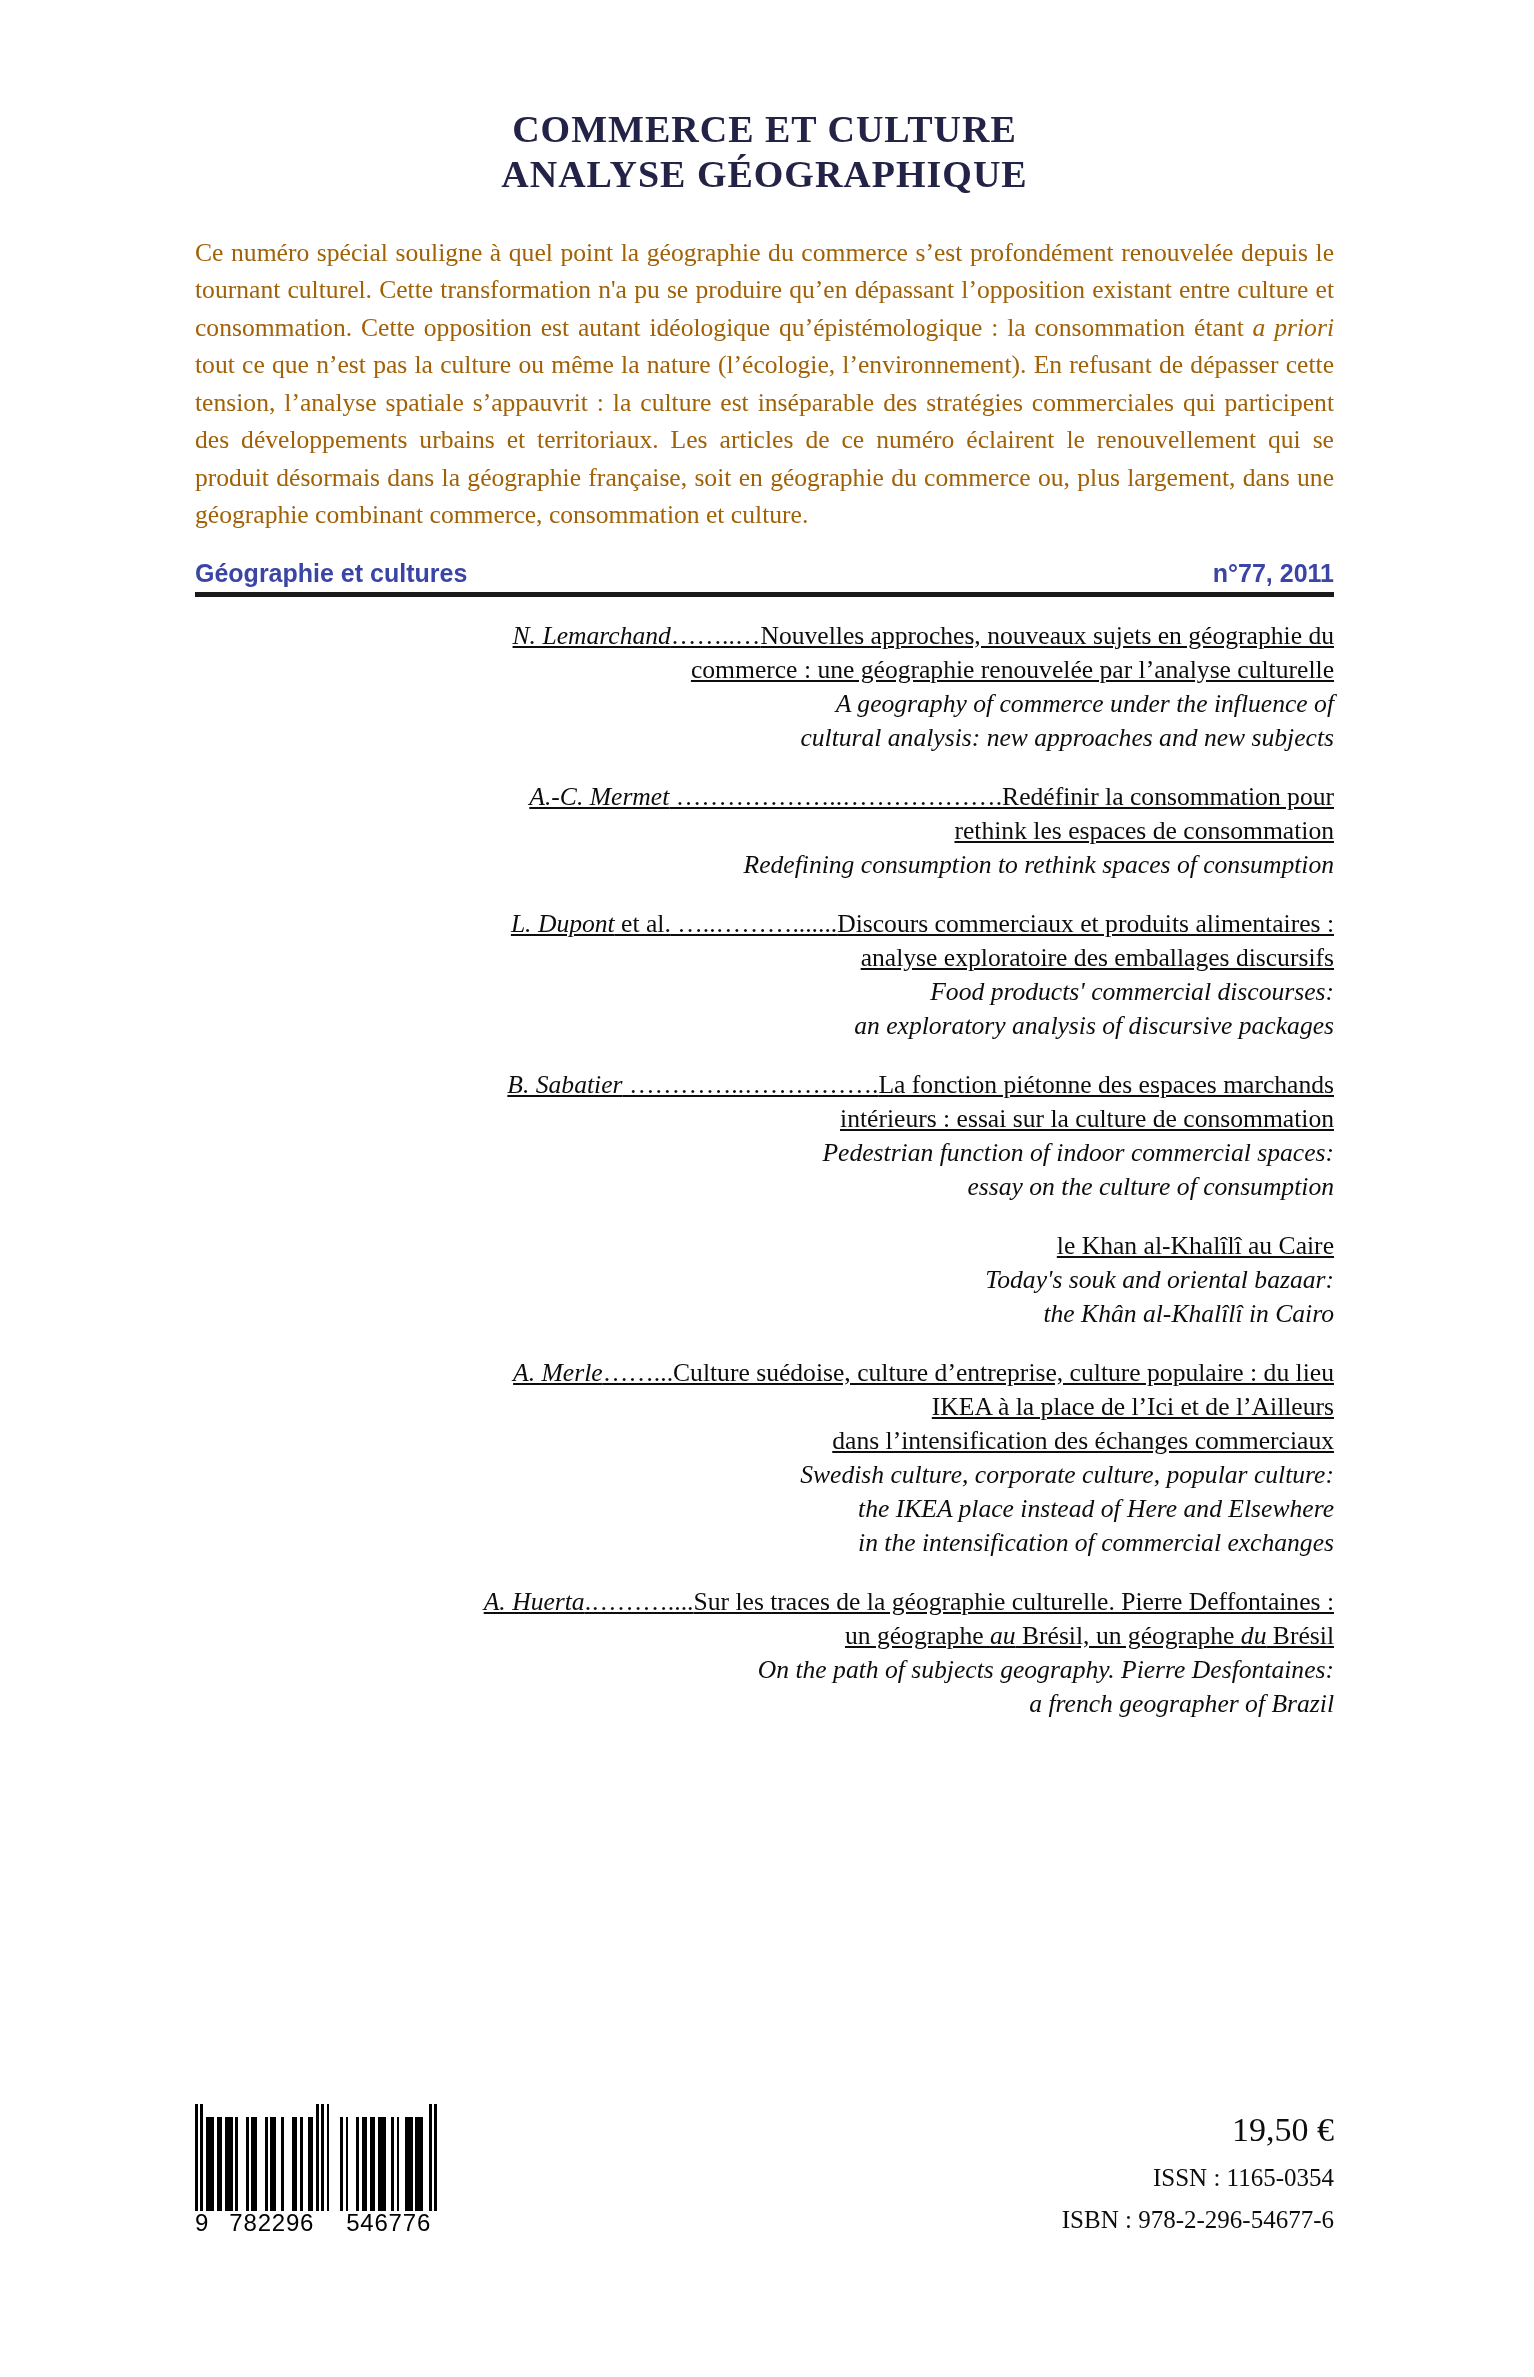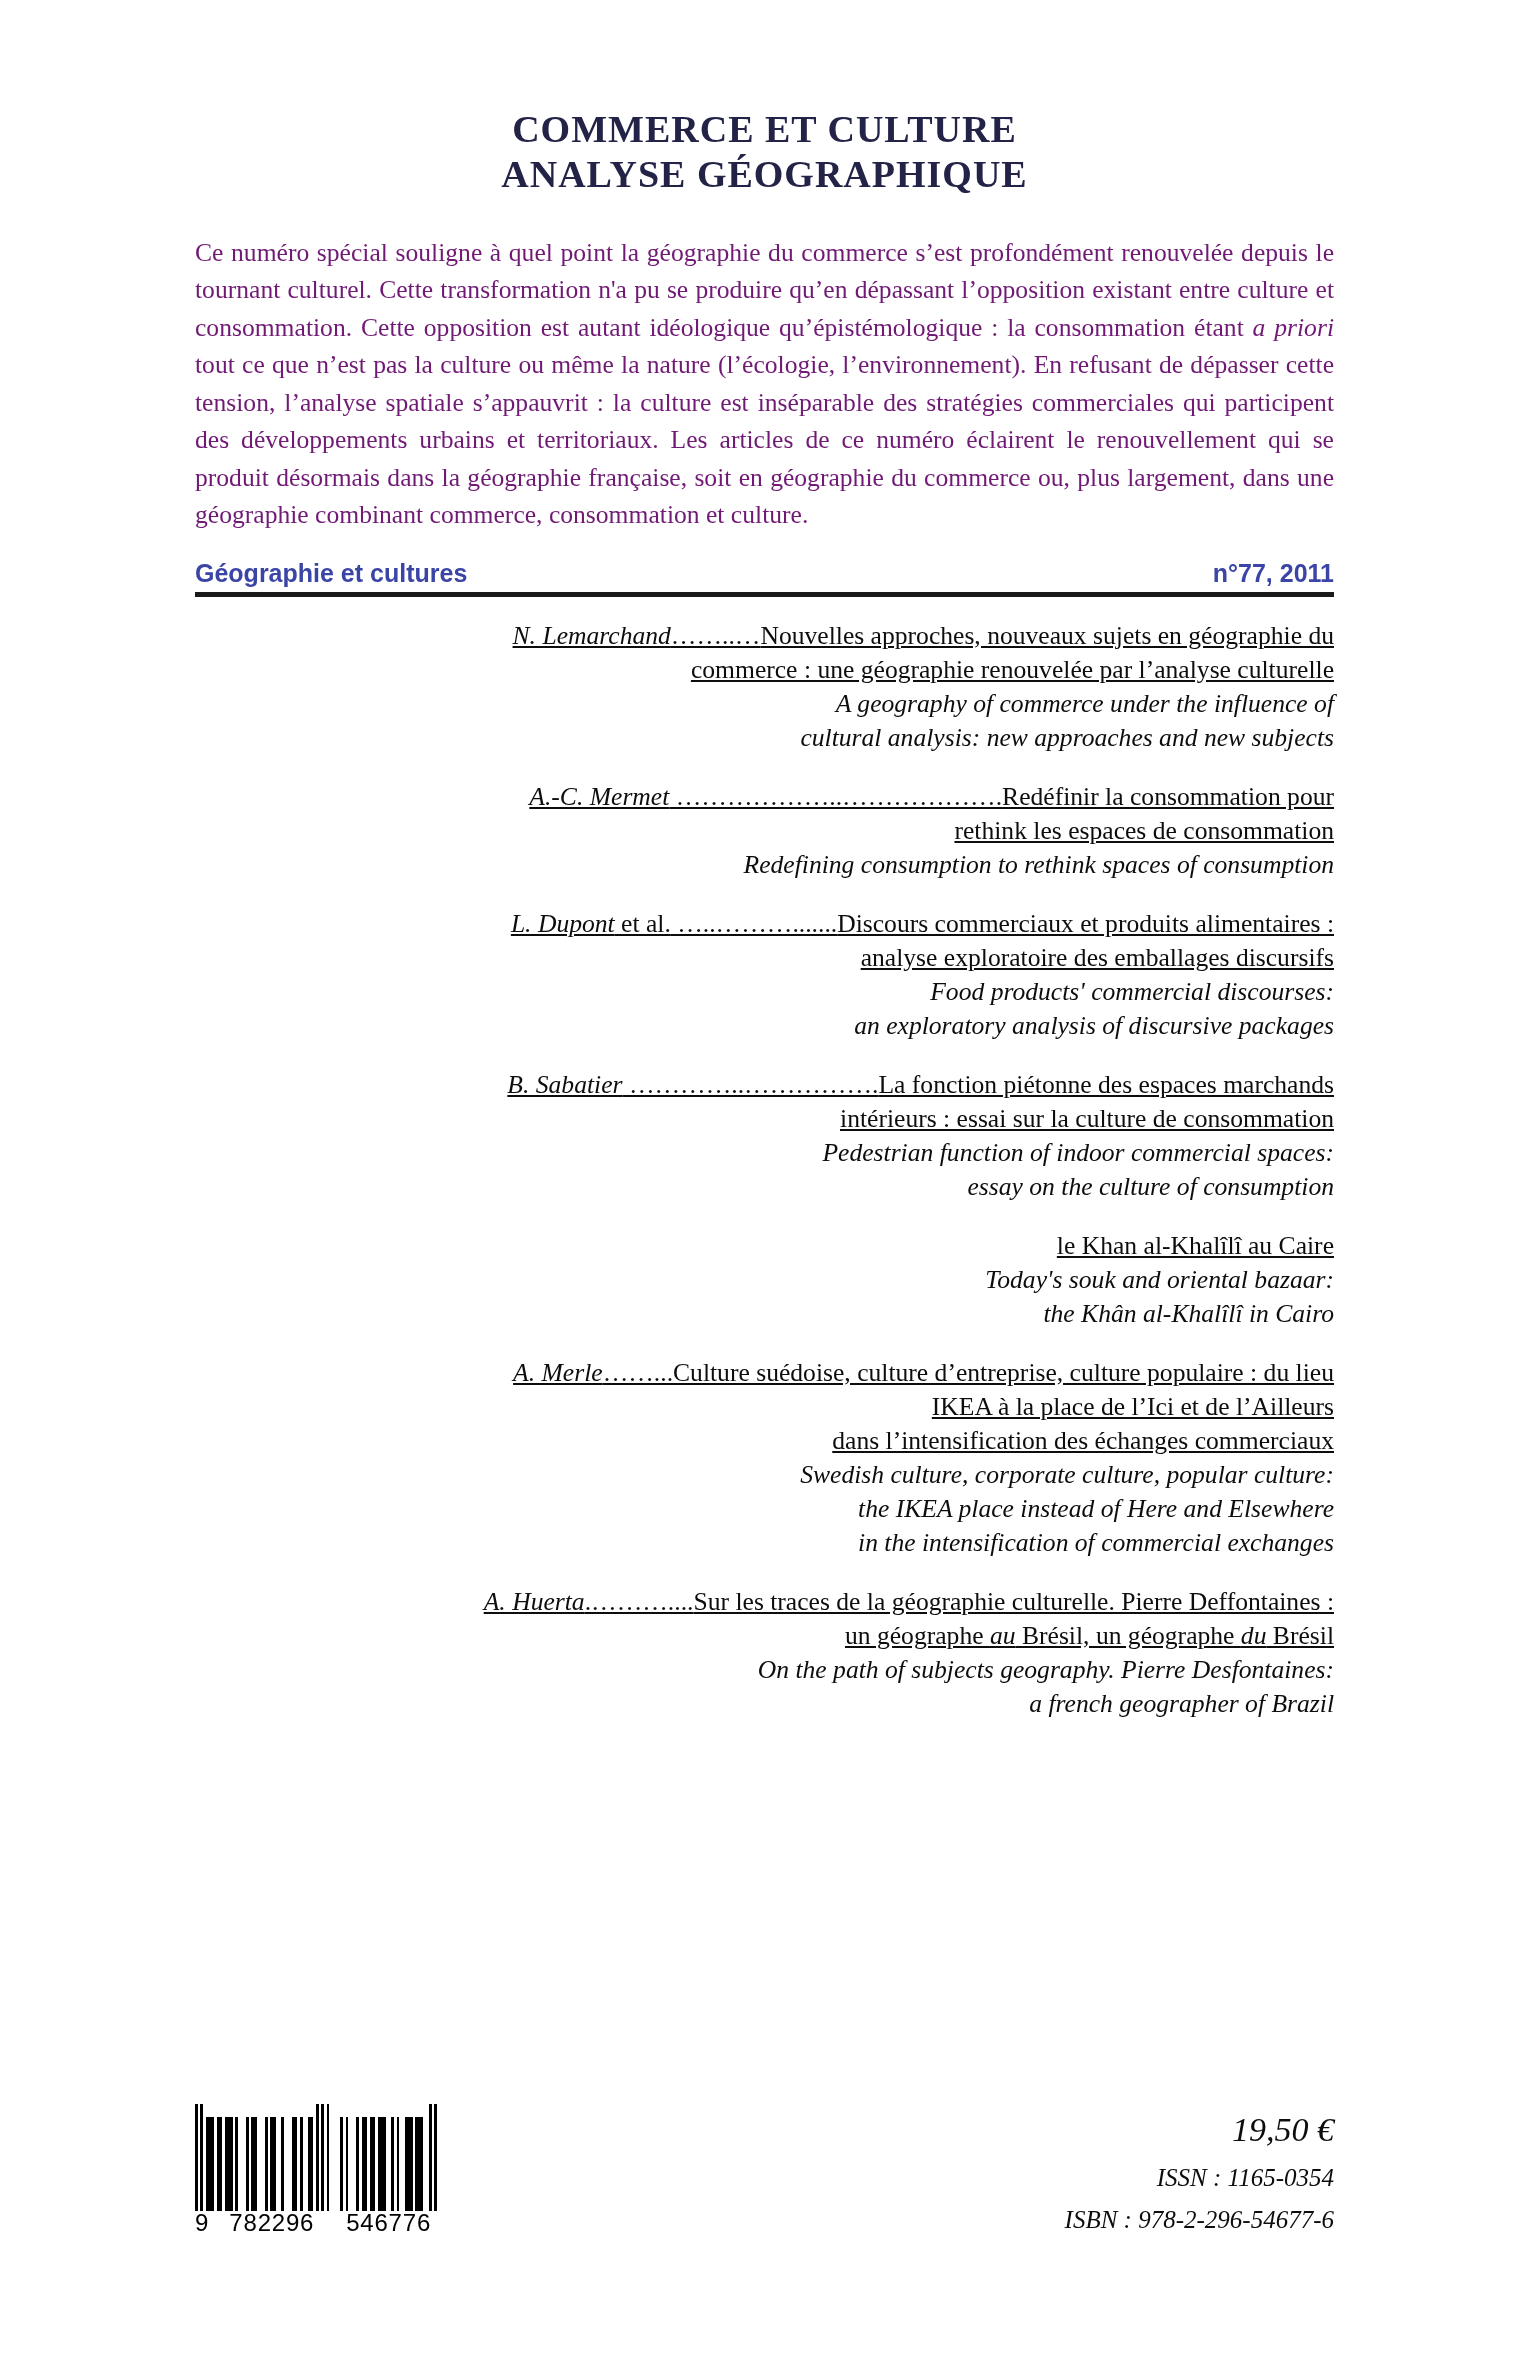--- a/index.html
+++ b/index.html
@@ -42,21 +42,21 @@
     white-space: nowrap;
   }
 
   
   .abstract {
     margin-top: 37px;
     font-size: 25.6px;
     line-height: 1.465;
     text-align: justify;
     text-justify: inter-word;
-    color: #701a75;
+    color: #a16207;
   }
   .abstract em { font-style: italic; }
 
   
   .journal-bar {
     margin-top: 20px;
     display: flex;
     align-items: baseline;
     justify-content: space-between;
     font-family: "Liberation Sans", "DejaVu Sans", sans-serif;
@@ -137,21 +137,20 @@
     color: #000;
   }
   .barcode-digits .d-lead { width: 15px; }
   .barcode-digits .d-left { flex: 1; text-align: center; padding-left: 3.4px; }
   .barcode-digits .d-right { flex: 1; text-align: center; }
 
   .pricing {
     text-align: right;
     line-height: 1.42;
     color: #0d0d0d;
-    font-style: italic;
   }
   .price {
     font-size: 34px;
     margin-bottom: 5px;
   }
   .issn, .isbn {
     font-size: 25px;
   }
   .isbn { margin-top: 6.7px; }
 </style>

